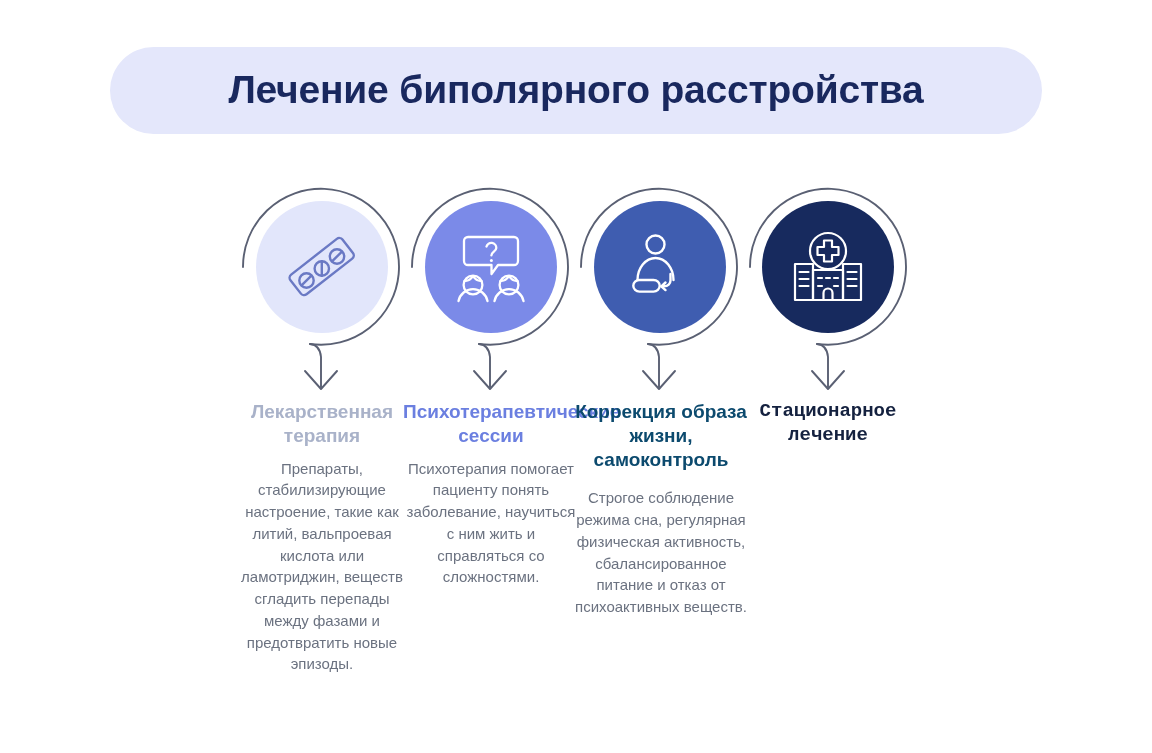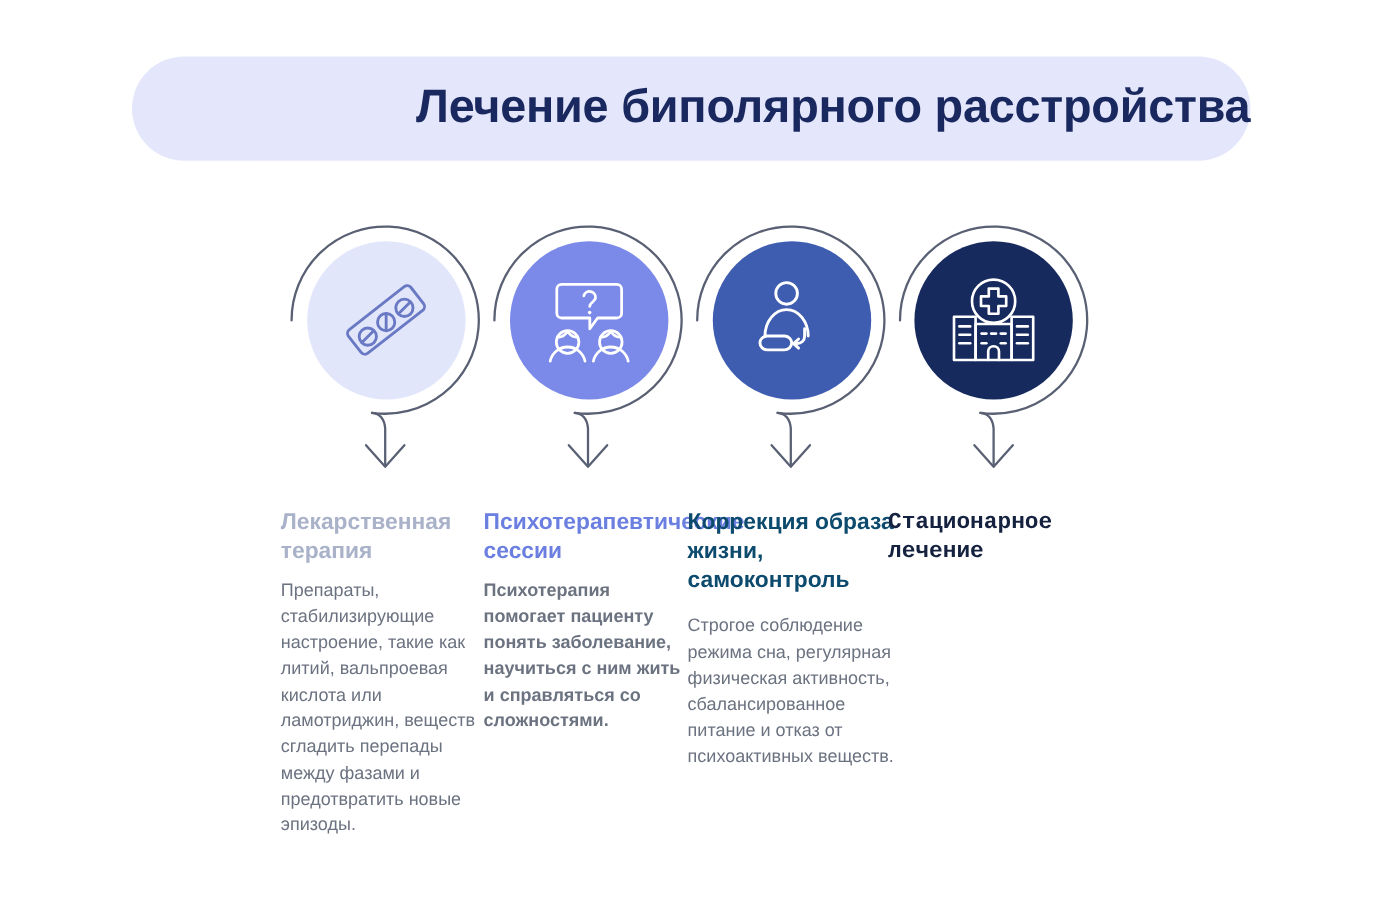--- a/index.html
+++ b/index.html
@@ -20,21 +20,21 @@
   .title-band {
     position: absolute;
     left: 110px;
     top: 47px;
     width: 932px;
     height: 87px;
     background: #e4e7fb;
     border-radius: 44px;
     display: flex;
     align-items: center;
-    justify-content: flex-end;
+    justify-content: center;
   }
   .title-text {
     font-size: 39px;
     font-weight: bold;
     color: #19285e;
     letter-spacing: -0.2px;
     text-align: center;
     line-height: 1.1;
     white-space: nowrap;
   }
@@ -63,40 +63,41 @@
     border-radius: 50%;
     display: flex;
     align-items: center;
     justify-content: center;
   }
   .node svg { display: block; }
 
   
   .col {
     position: absolute;
-    top: 424px;
+    top: 400px;
     width: 176px;
+    text-align: center;
   }
   .col-heading {
     font-size: 19px;
     font-weight: bold;
     line-height: 1.25;
     margin: 0 0 10px 0;
   }
   .col-body {
     font-size: 15px;
     line-height: 1.45;
     color: #6b7280;
     margin: 0;
   }
   .c1 { left: 234px; }
   .c2 { left: 403px; }
   .c3 { left: 573px; }
   .c4 { left: 740px; }
-  .c2 .col-body { margin-top: 4px; font-weight: bold; }
+  .c2 .col-body { margin-top: 4px; }
   .c3 .col-body { margin-top: 16px; }
 </style>
 </head>
 <body style="background: rgb(255, 255, 255);">
 
 <div class="title-band" style="background: rgb(228, 231, 251);">
   <div class="title-text" style="color: rgb(25, 40, 94);">Лечение биполярного расстройства</div>
 </div>
 
 <div class="diagram">

